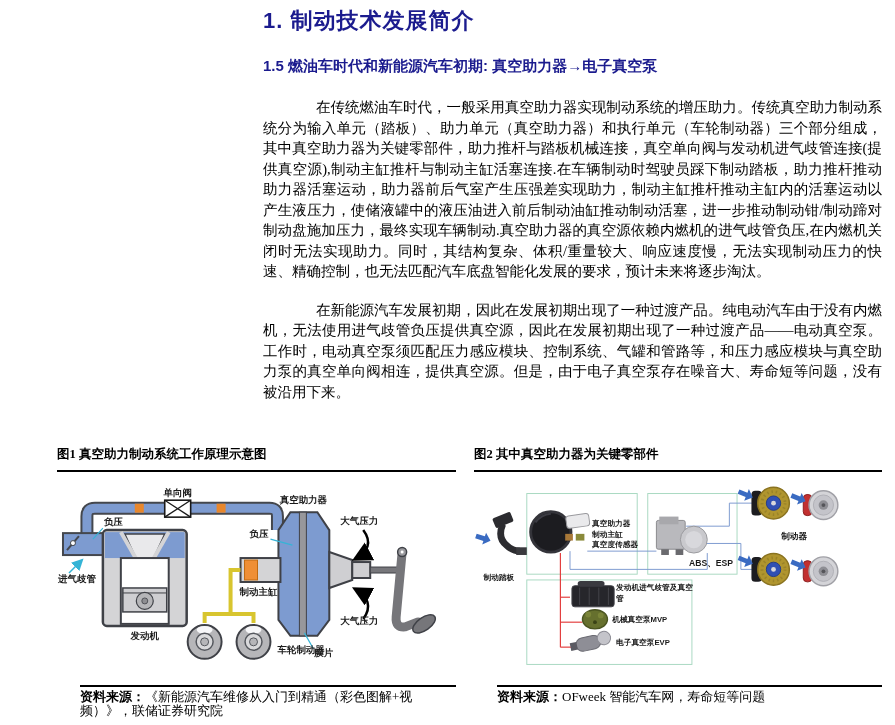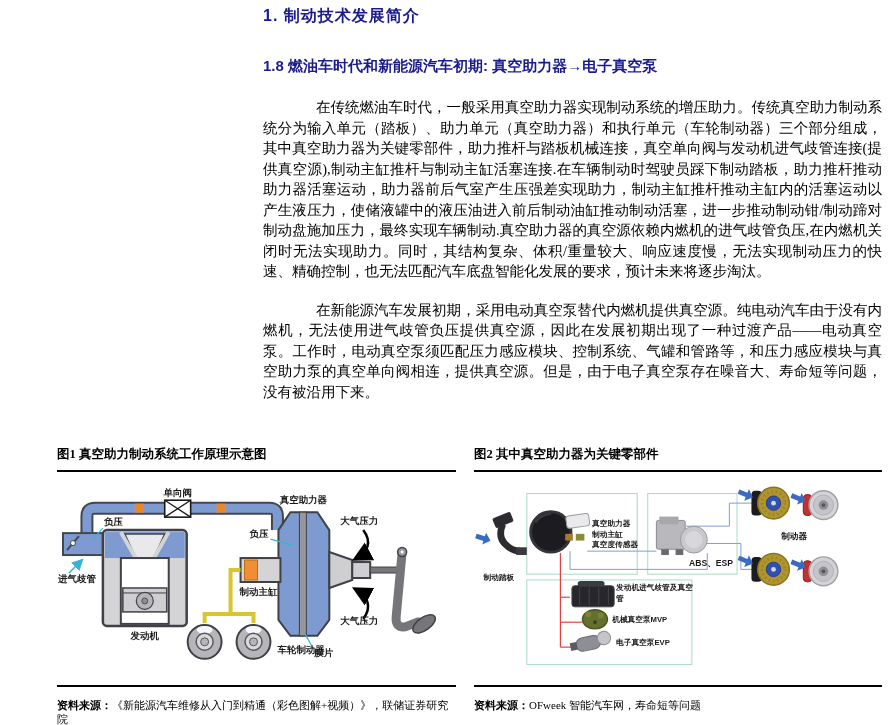--- a/index.html
+++ b/index.html
@@ -1,21 +1,21 @@
 <!DOCTYPE html>
 <html><head>
 <meta charset="utf-8">
 <style>
   html,body{margin:0;padding:0;}
   body{
     width:895px;height:725px;background:#ffffff;position:relative;overflow:hidden;
     font-family:"Liberation Serif", serif;color:#000;
   }
   .page-title{
-    position:absolute;left:263px;top:6px;font-size:16px;font-weight:bold;
+    position:absolute;left:263px;top:6px;font-size:22px;font-weight:bold;
     color:#1b1b8e;font-family:"Liberation Sans", sans-serif;letter-spacing:1px;
   }
   .section-subtitle{
     position:absolute;left:263px;top:57px;font-size:15px;font-weight:bold;
     color:#1b1b8e;font-family:"Liberation Sans", sans-serif;
   }
   .body-text{
     position:absolute;left:263px;top:97px;width:619px;
     font-size:14.5px;line-height:20.5px;text-align:justify;
   }
@@ -24,34 +24,34 @@
   .lead{font-weight:normal;margin-left:24px;}
   .figure{position:absolute;top:446px;}
   #figure-1{left:57px;width:399px;}
   #figure-2{left:474px;width:408px;}
   .fig-caption{
     font-size:12.5px;font-weight:bold;padding-bottom:7px;border-bottom:2px solid #000;
     font-family:Liberation Serif, serif;white-space:nowrap;
   }
   .fig-body{height:213px;position:relative;}
   .fig-source{
-    border-top:2px solid #000;font-size:11px;line-height:14px;padding-top:11px;
+    border-top:2px solid #000;font-size:13px;line-height:14px;padding-top:3px;margin-left:23px;
   }
   .src-prefix{font-weight:bold;}
   svg text{font-family:"Liberation Sans", sans-serif;fill:#1a1a1a;font-weight:600;}
 </style>
 </head>
 <body>
 
 <div class="page-title">1. 制动技术发展简介</div>
-<div class="section-subtitle">1.8 燃油车时代和新能源汽车初期: 真空助力器→电子真空泵</div>
+<div class="section-subtitle">1.5 燃油车时代和新能源汽车初期: 真空助力器→电子真空泵</div>
 
 <div class="body-text">
   <p><span class="lead">在传统燃油车时代，一般采用真空助力器实现制动系统的增压助力。</span><span>传统真空助力制动系统分为输入单元（踏板）、助力单元（真空助力器）和执行单元（车轮制动器）三个部分组成，其中真空助力器为关键零部件，助力推杆与踏板机械连接，真空单向阀与发动机进气歧管连接(提供真空源),制动主缸推杆与制动主缸活塞连接.在车辆制动时驾驶员踩下制动踏板，助力推杆推动助力器活塞运动，助力器前后气室产生压强差实现助力，制动主缸推杆推动主缸内的活塞运动以产生液压力，使储液罐中的液压油进入前后制动油缸推动制动活塞，进一步推动制动钳/制动蹄对制动盘施加压力，最终实现车辆制动.真空助力器的真空源依赖内燃机的进气歧管负压,在内燃机关闭时无法实现助力。同时，其结构复杂、体积/重量较大、响应速度慢，无法实现制动压力的快速、精确控制，也无法匹配汽车底盘智能化发展的要求，预计未来将逐步淘汰。</span></p>
-  <p><span class="lead">在新能源汽车发展初期，采用电动真空泵替代内燃机提供真空源。</span><span>纯电动汽车由于没有内燃机，无法使用进气歧管负压提供真空源，因此在发展初期出现了一种过渡产品——电动真空泵。工作时，电动真空泵须匹配压力感应模块、控制系统、气罐和管路等，和压力感应模块与真空助力泵的真空单向阀相连，提供真空源。但是，由于电子真空泵存在噪音大、寿命短等问题，没有被沿用下来。</span></p>
+  <p><span class="lead">在新能源汽车发展初期，因此在发展初期出现了一种过渡产品。</span><span>纯电动汽车由于没有内燃机，无法使用进气歧管负压提供真空源，因此在发展初期出现了一种过渡产品——电动真空泵。工作时，电动真空泵须匹配压力感应模块、控制系统、气罐和管路等，和压力感应模块与真空助力泵的真空单向阀相连，提供真空源。但是，由于电子真空泵存在噪音大、寿命短等问题，没有被沿用下来。</span></p>
 </div>
 
 <div class="figure" id="figure-1">
   <div class="fig-caption">图1  真空助力制动系统工作原理示意图</div>
   <div class="fig-body">
     <svg width="399" height="213" viewBox="0 0 400 213">
       <defs>
         <marker id="arrB" markerWidth="9" markerHeight="9" refX="6.5" refY="4" orient="auto">
           <path d="M0,0 L8,4 L0,8 Z" fill="#000"></path>
         </marker>

